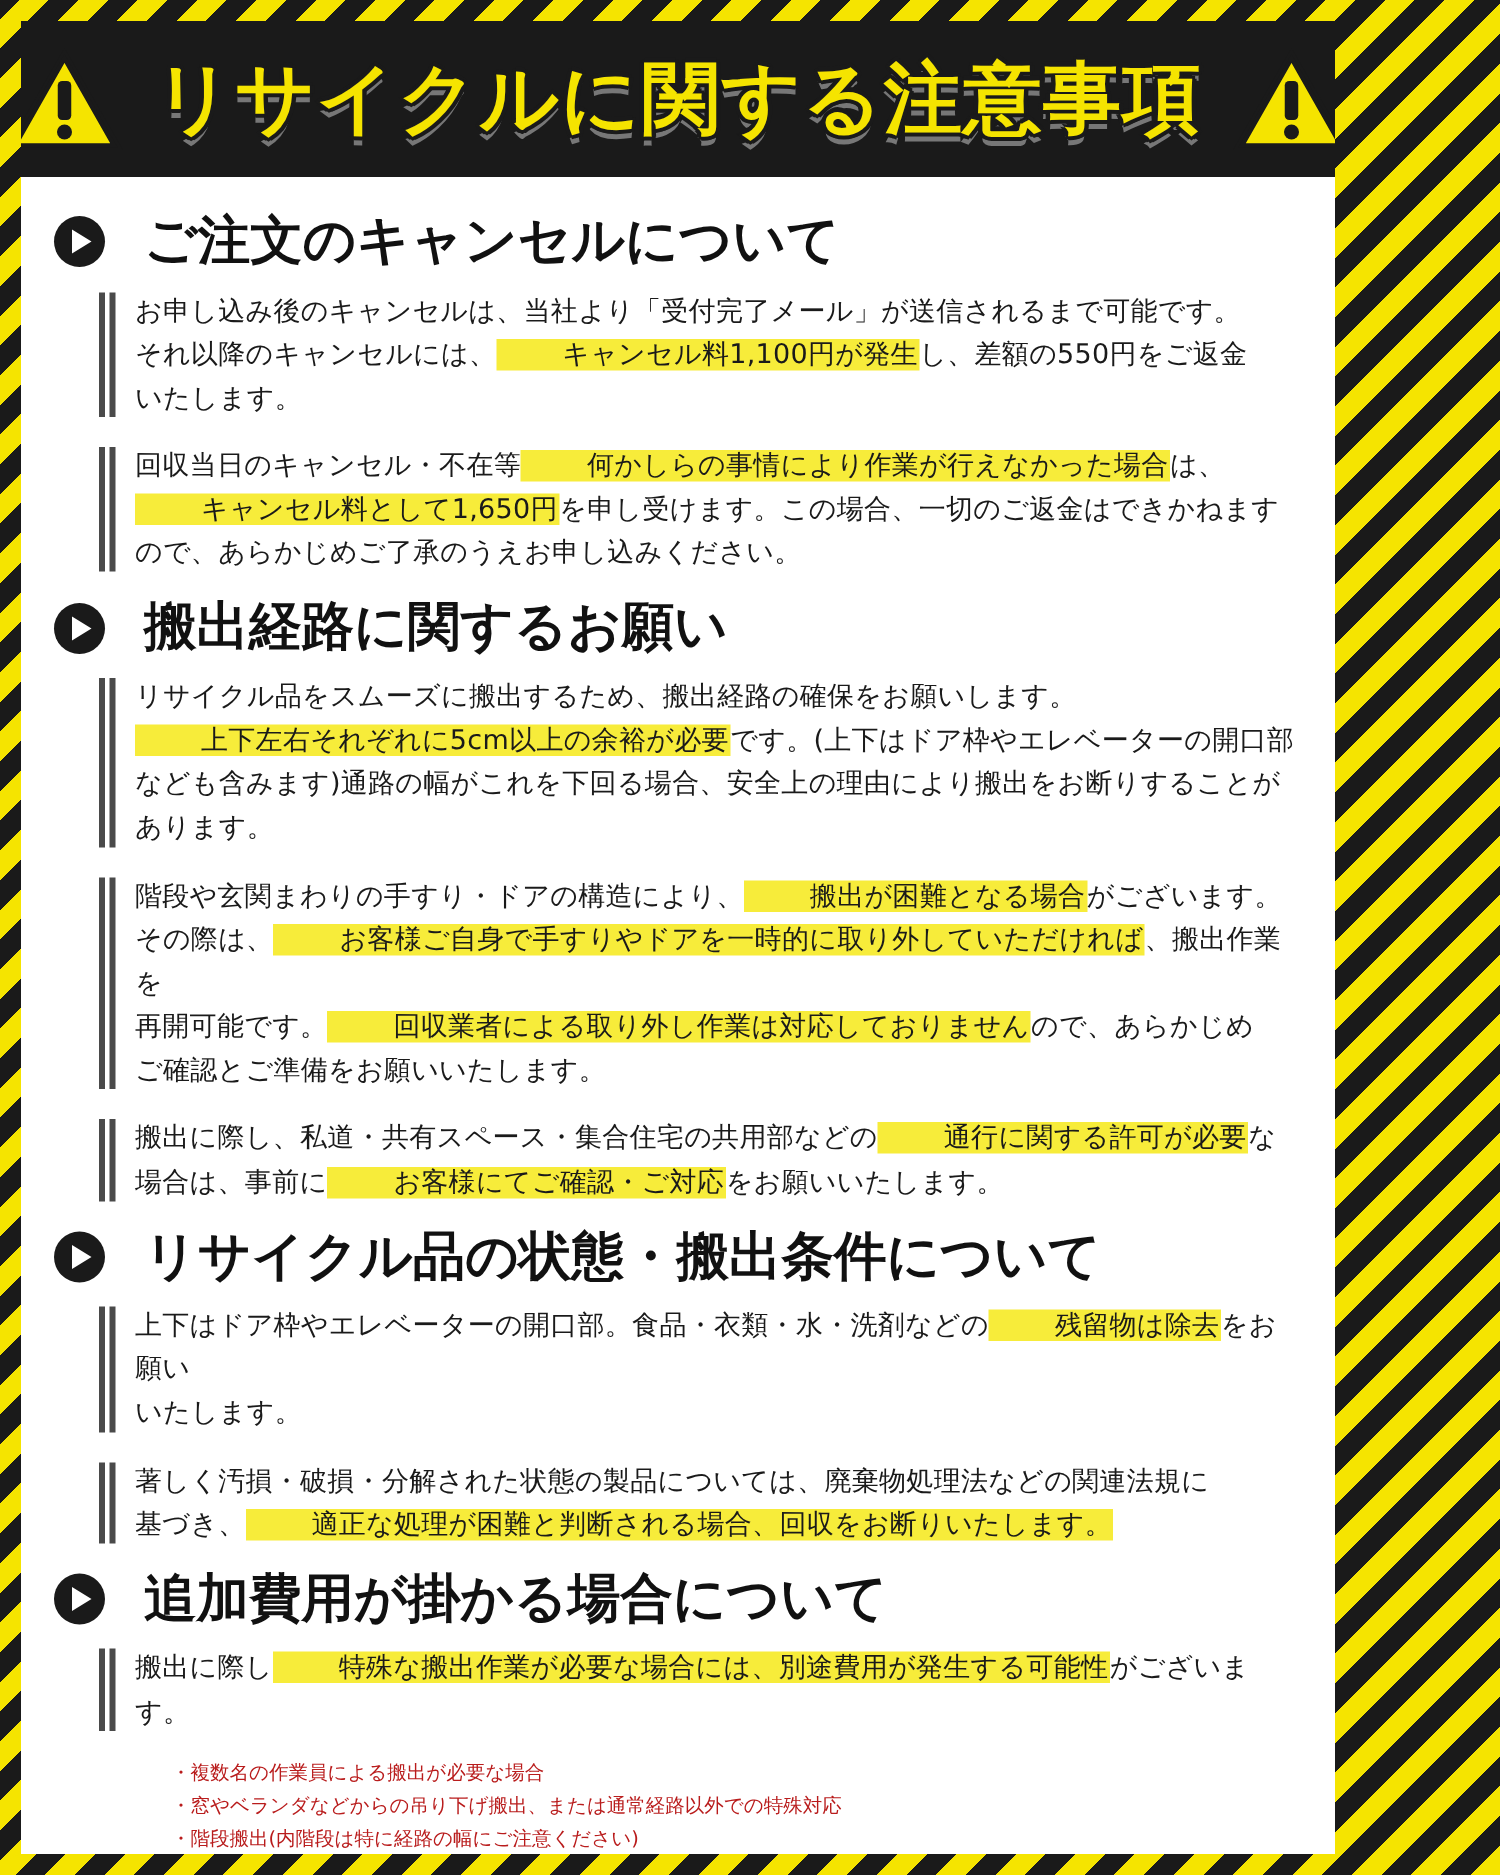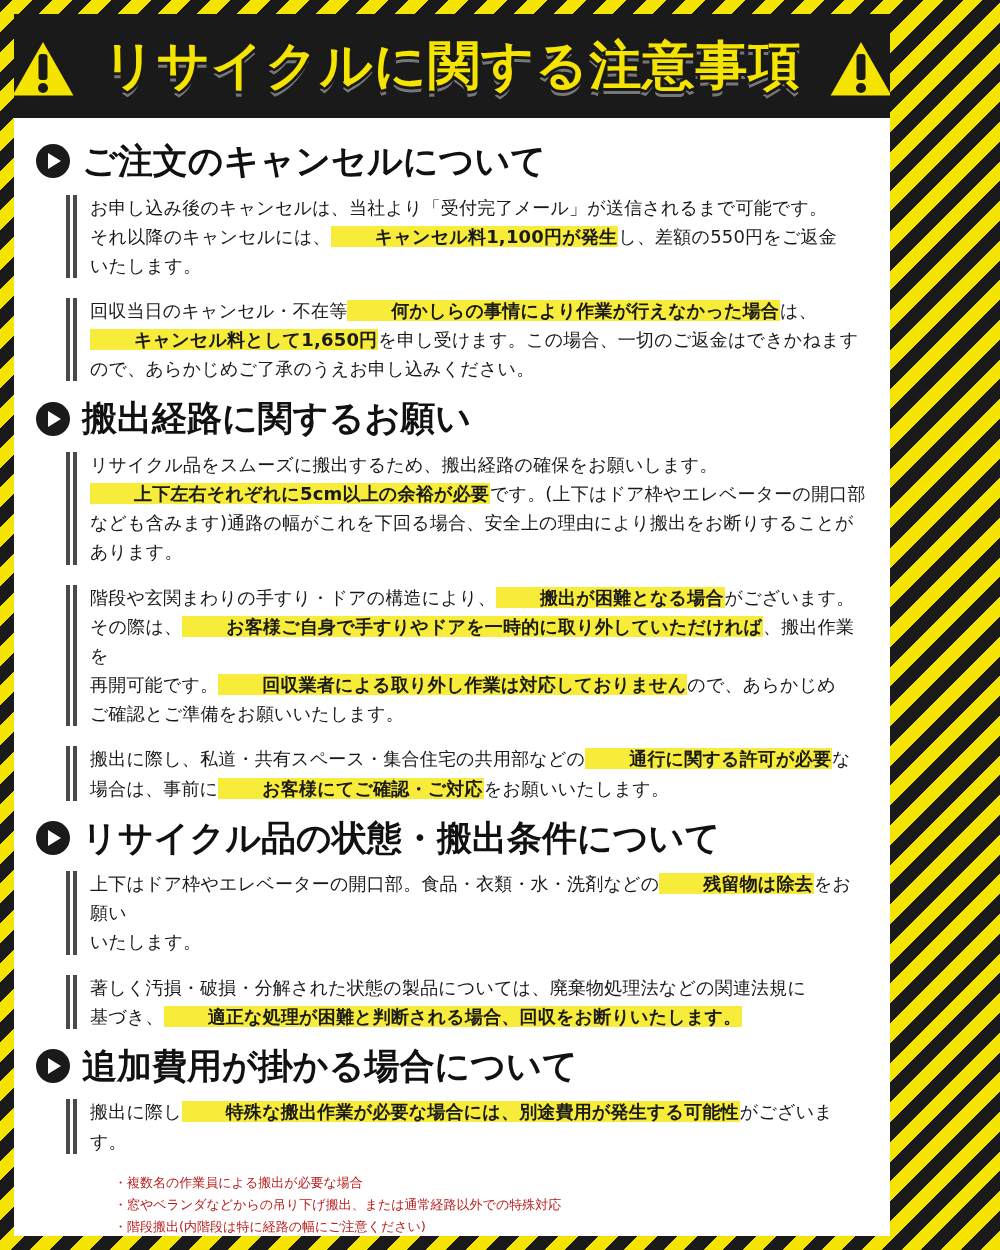--- a/index.html
+++ b/index.html
@@ -63,21 +63,21 @@
   
   .content {
     padding: 14px 22px 0 22px;
   }
 
   .section { margin-bottom: 4px; }
 
   .sec-head {
     display: flex;
     align-items: center;
-    gap: 12px;
+    gap: 26px;
     margin: 10px 0 6px 0;
   }
   .bullet {
     width: 34px; height: 34px;
     border-radius: 50%;
     background: #1a1a1a;
     position: relative;
     flex: 0 0 auto;
   }
   .bullet::after {
@@ -121,21 +121,21 @@
     font-size: 18px;
     line-height: 1.62;
     color: #1a1a1a;
     letter-spacing: 0.2px;
   }
   mark {
     background: #f7ec3a;
     color: #1a1a1a;
     padding: 0 1px;
   }
-  mark.b { font-weight: bold; padding-left: 44px; }
+  mark.b { font-weight: normal; padding-left: 44px; }
 
   .list {
     margin: 8px 0 10px 78px;
     font-size: 13px;
     line-height: 1.72;
     color: #b91c1c;
   }
   .list div { white-space: nowrap; }
 </style>
 </head>

